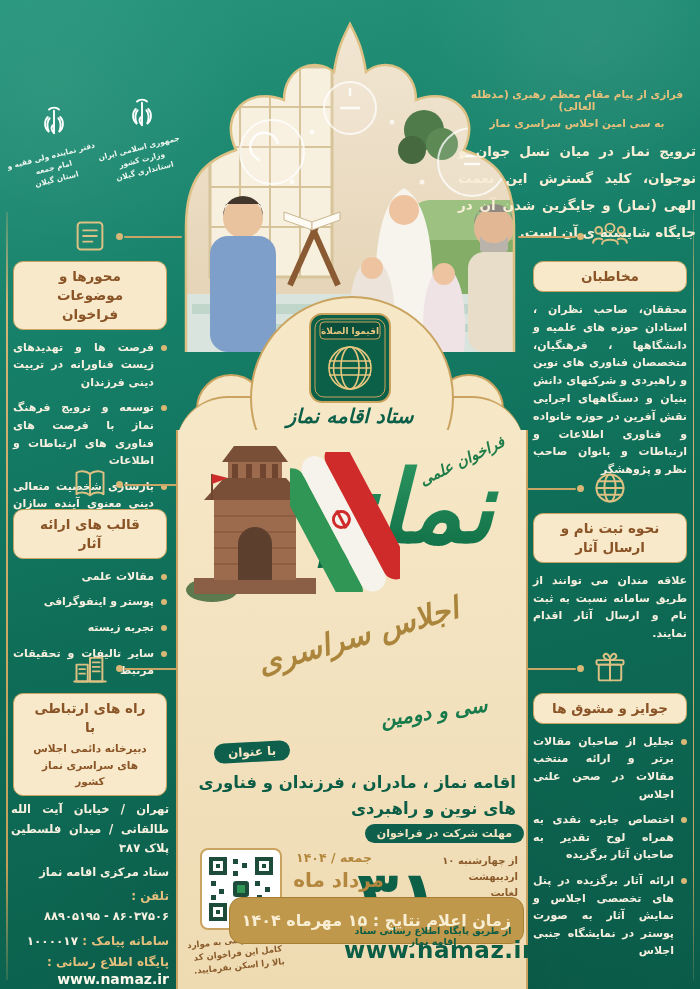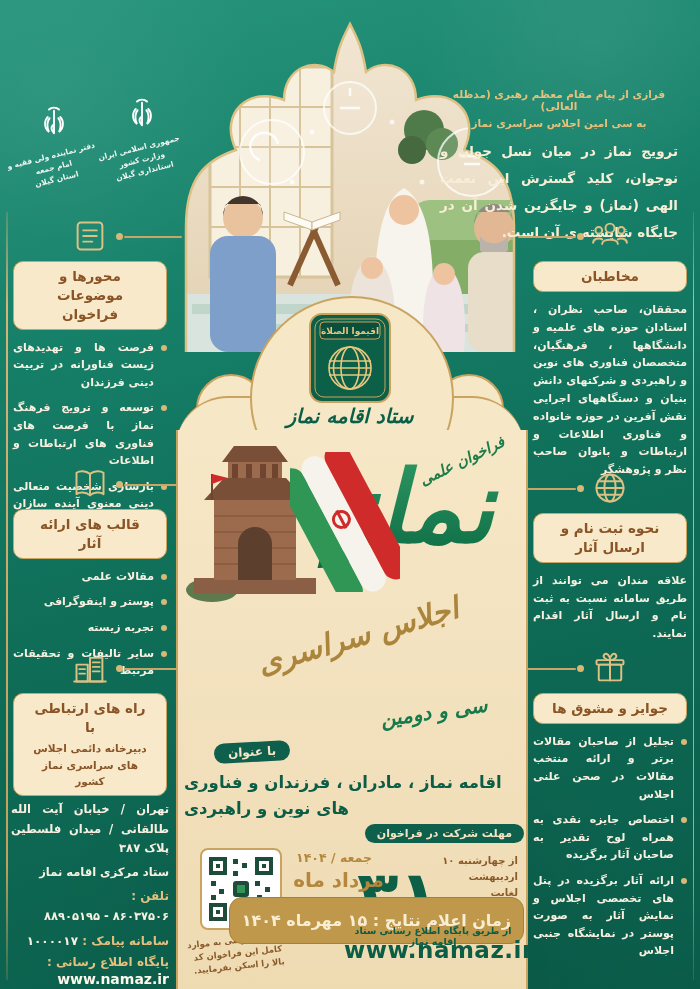--- a/index.html
+++ b/index.html
@@ -17,21 +17,21 @@
     background:linear-gradient(180deg,rgba(222,191,128,.2),#d4b478 12%,#c2a05c 85%,rgba(222,191,128,.15));}
   .hl-l{left:6px}.hl-r{right:6px}
 
   
   .gov-logo{position:absolute;z-index:2;text-align:center;color:#edf6f0;}
   .gov-logo .cap{transform:rotate(-14deg);font-size:7.5px;line-height:1.6;font-weight:bold;margin-top:4px;}
   .logo-interior{left:96px;top:94px;width:92px;}
   .logo-imam{left:8px;top:102px;width:92px;}
 
   
-  .quote{position:absolute;right:22px;top:88px;width:238px;z-index:2;text-align:center;}
+  .quote{position:absolute;right:4px;top:88px;width:238px;z-index:2;text-align:center;}
   .q-title{color:#e7c07c;font-size:10.5px;font-weight:bold;}
   .q-sub{color:#e7c07c;font-size:10.5px;font-weight:bold;margin-top:5px;letter-spacing:.3px;}
   .q-body{margin-top:9px;color:#f8eed6;font-size:13.5px;font-weight:800;line-height:2.0;text-align:justify;}
 
   
   .photo{position:absolute;left:172px;top:12px;width:356px;height:340px;z-index:1;}
 
   
   .shoulder{position:absolute;left:176px;width:348px;top:396px;height:80px;background:#f6e7c6;
     border-radius:52px 52px 0 0;border-top:2px solid #c9a35f;z-index:3;}
@@ -54,21 +54,21 @@
   .flag-ribbon{position:absolute;left:290px;top:452px;z-index:5;}
   .word-namaz{position:absolute;left:302px;top:412px;width:220px;text-align:center;z-index:4;
     font-family:"DejaVu Serif",serif;font-style:italic;font-weight:800;font-size:100px;line-height:1.9;
     background:linear-gradient(180deg,#34a066 10%,#0d6b45 80%);-webkit-background-clip:text;background-clip:text;color:transparent;}
   .series{position:absolute;left:200px;top:618px;width:316px;text-align:center;z-index:4;transform:rotate(-16deg);
     font-family:"DejaVu Serif",serif;font-style:italic;font-weight:800;font-size:30px;color:#ab853c;}
   .ordinal{position:absolute;left:348px;top:700px;width:172px;text-align:center;z-index:4;transform:rotate(-8deg);
     font-family:"DejaVu Serif",serif;font-style:italic;font-weight:800;font-size:20px;color:#177a4b;}
   .with-pill{position:absolute;left:214px;top:742px;z-index:4;transform:rotate(-3deg);
     background:#0e5f4b;color:#f6e7c6;font-size:12px;font-weight:bold;padding:3px 14px;border-radius:14px;}
-  .event-title{position:absolute;left:184px;top:770px;width:332px;z-index:4;text-align:left;
+  .event-title{position:absolute;left:184px;top:770px;width:332px;z-index:4;text-align:right;
     color:#0b5d45;font-weight:800;font-size:16.5px;line-height:1.55;}
 
   .dl-pill{position:absolute;right:176px;top:824px;z-index:4;background:#0e5f4b;color:#f3e5c2;
     font-size:11px;font-weight:bold;padding:3px 12px;border-radius:12px;}
   .dl-from{position:absolute;right:182px;top:853px;width:84px;z-index:4;color:#8a5a2a;
     font-size:10px;font-weight:bold;line-height:1.6;text-align:right;}
   .dl-day{position:absolute;right:260px;top:853px;z-index:4;font-size:68px;font-weight:800;
     color:#0c6048;line-height:1.25;}
   .dl-wm{position:absolute;right:316px;top:850px;width:100px;z-index:4;text-align:center;}
   .dl-wk{color:#b3873d;font-size:12.5px;font-weight:bold;}

